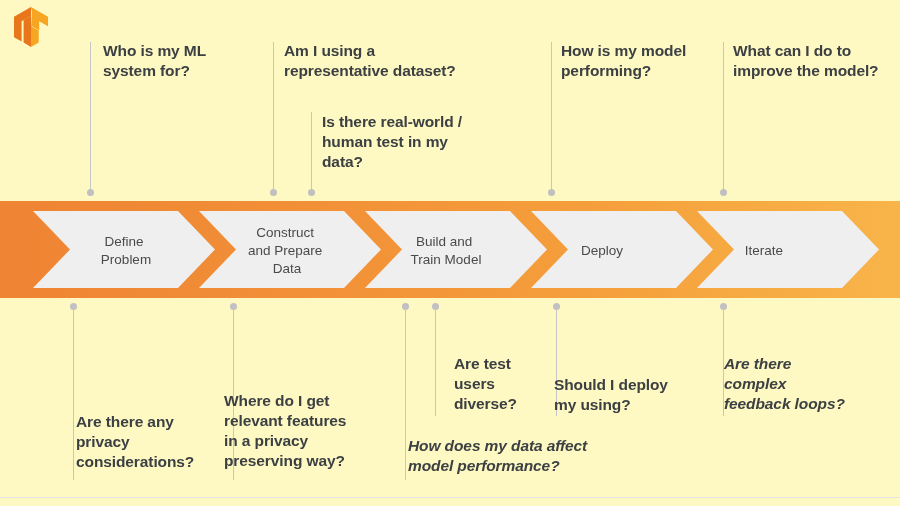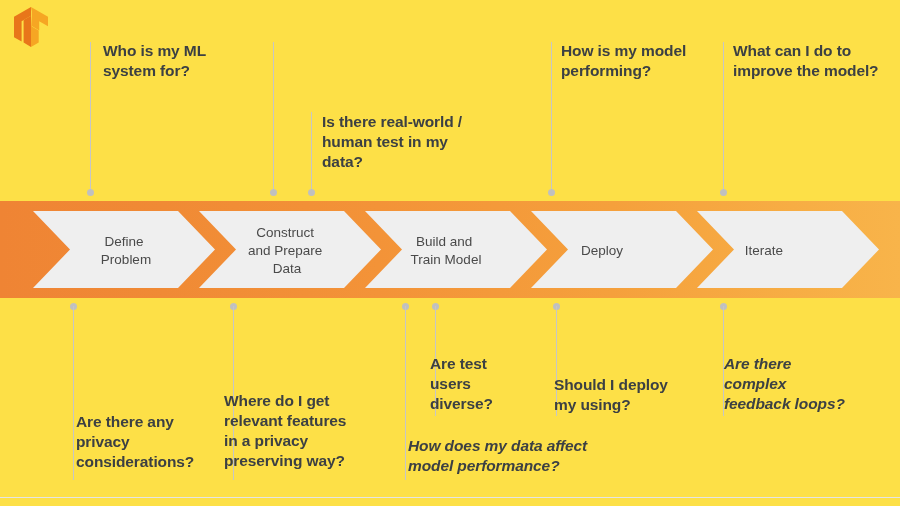--- a/index.html
+++ b/index.html
@@ -10,21 +10,21 @@
     width: 900px;
     height: 506px;
     background: #ffffff;
     font-family: "Liberation Sans", sans-serif;
     overflow: hidden;
   }
   #stage {
     position: relative;
     width: 900px;
     height: 506px;
-    background: #fde047;
+    background: #fef9c3;
   }
 
   
   .tf-logo {
     position: absolute;
     left: 14px;
     top: 7px;
     width: 34px;
     height: 40px;
   }
@@ -118,20 +118,22 @@
   <div class="dot" style="left:308px; top:189px;"></div>
 
   <div class="conn" style="left:551px; top:42px; height:150px;"></div>
   <div class="dot" style="left:548px; top:189px;"></div>
 
   <div class="conn" style="left:723px; top:42px; height:150px;"></div>
   <div class="dot" style="left:720px; top:189px;"></div>
 
   <div class="qtext" style="left:103px; top:41px; width:180px;">Who is my ML
 system for?</div>
+  <div class="qtext" style="left:284px; top:41px; width:230px;">Am I using a
+representative dataset?</div>
   <div class="qtext" style="left:322px; top:112px; width:190px;">Is there real-world /
 human test in my
 data?</div>
   <div class="qtext" style="left:561px; top:41px; width:180px;">How is my model
 performing?</div>
   <div class="qtext" style="left:733px; top:41px; width:175px;">What can I do to
 improve the model?</div>
 
   <div class="band">
     <div class="band-inner">
@@ -193,21 +195,21 @@
 
   <div class="qtext" style="left:76px; top:412px; width:150px;">Are there any
 privacy
 considerations?</div>
   <div class="qtext" style="left:224px; top:391px; width:175px;">Where do I get
 relevant features
 in a privacy
 preserving way?</div>
   <div class="qtext" style="left:408px; top:436px; width:230px;font-style:italic;">How does my data affect
 model performance?</div>
-  <div class="qtext" style="left:430px; top:354px; width:110px;">Are test
+  <div class="qtext" style="left:454px; top:354px; width:110px;">Are test
 users
 diverse?</div>
   <div class="qtext" style="left:554px; top:375px; width:160px;">Should I deploy
 my using?</div>
   <div class="qtext" style="left:724px; top:354px; width:170px;font-style:italic;">Are there
 complex
 feedback loops?</div>
 
   <div class="footline"></div>
 </div>

